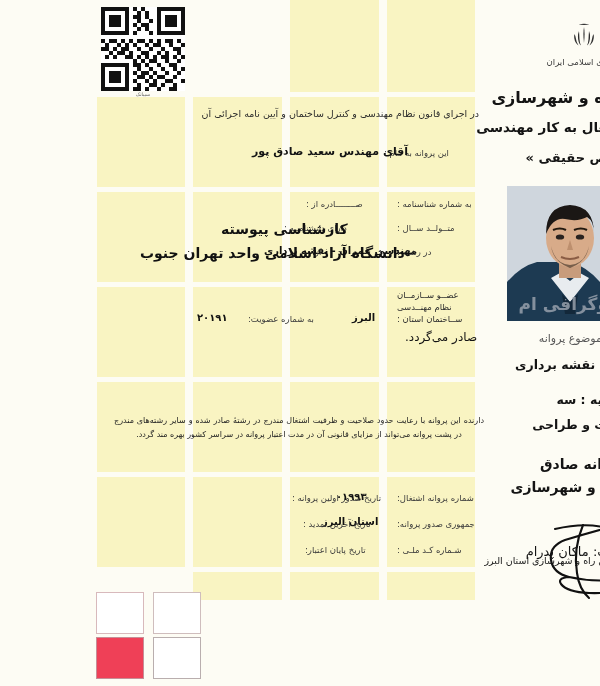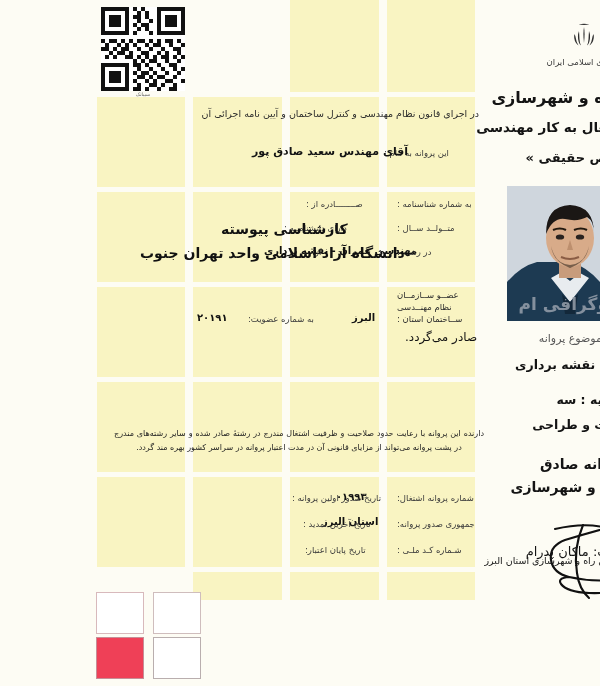--- a/index.html
+++ b/index.html
@@ -93,21 +93,21 @@
 
   #member-1{left:313px;top:290px;font-size:8.5px;color:#2e2e2e;}
   #member-2{left:313px;top:302px;font-size:8.5px;color:#2e2e2e;}
   #member-3{left:313px;top:314px;font-size:8.5px;color:#2e2e2e;}
   #member-4{left:313px;top:330px;font-size:12px;margin-left:8px;}
   #prov-val{left:268px;top:312px;font-size:10px;font-weight:bold;}
   #memno-lab{left:164px;top:314px;}
   #memno-val{left:113px;top:312px;}
 
   #para{left:30px;top:414px;width:370px;text-align:justify;text-align-last:center;
-        font-size:8px;line-height:1.75;color:#222;margin-top:13px;}
+        font-size:8px;line-height:1.75;color:#222;}
 
   #lic-lab {left:313px;top:493px;}
   #lic-val {left:252px;top:491px;}
   #place-lab{left:313px;top:519px;}
   #place-val{left:238px;top:516px;}
   #natid-lab{left:313px;top:545px;}
 
   #d1-lab{left:208px;top:493px;}
   #d2-lab{left:219px;top:519px;}
   #d3-lab{left:221px;top:545px;}

